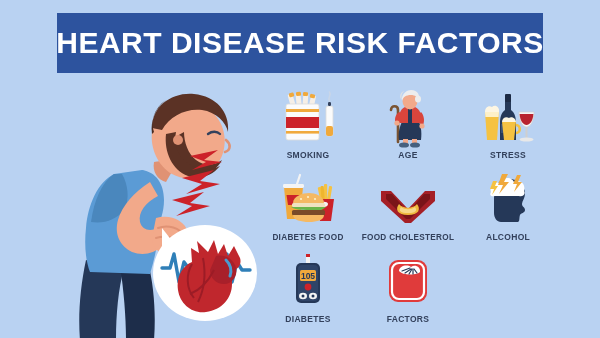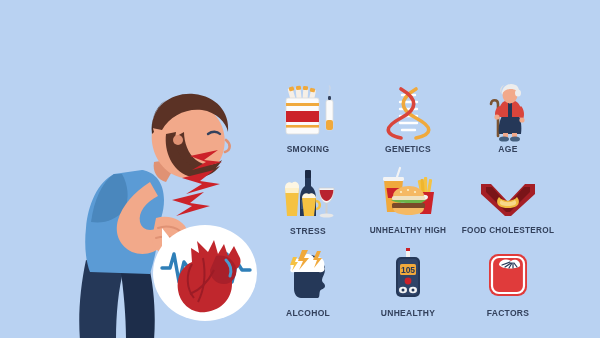--- a/index.html
+++ b/index.html
@@ -59,21 +59,21 @@
     height: 246px;
     display: grid;
     grid-template-columns: 100px 100px 100px;
     grid-template-rows: 82px 82px 82px;
   }
   .cell {
     position: relative;
     display: flex;
     flex-direction: column;
     align-items: center;
-    justify-content: flex-start;
+    justify-content: center;
   }
   .glyph {
     width: 62px;
     height: 58px;
     display: block;
   }
   .cell-label {
     margin-top: 2px;
     font-size: 8.5px;
     font-weight: bold;
@@ -83,20 +83,23 @@
     white-space: nowrap;
     font-family: "Liberation Sans", sans-serif;
   }
   .cell-label.wide { font-size: 8.2px; }
 </style>
 </head>
 <body>
 
 <div id="poster">
 
+  <div id="title-banner">
+    <div id="title-text">HEART DISEASE RISK FACTORS</div>
+  </div>
 
   <div id="person">
     <svg viewBox="0 0 210 260" width="210" height="260" xmlns="http://www.w3.org/2000/svg">
 
       <path d="M44 108 C30 130 28 152 34 172 C38 186 46 194 56 196 L62 176 C54 170 50 158 52 144 Z" fill="#4a87bd"></path>
 
       <path d="M28 182 C22 210 20 238 22 262 L58 262 C58 238 60 212 66 190 Z" fill="#253858"></path>
       <path d="M62 188 C66 214 68 240 68 262 L96 262 C98 236 96 208 90 184 Z" fill="#1d2d4a"></path>
 
       <path d="M56 96 C40 104 30 126 28 150 C26 168 28 184 32 194 L92 196 C100 170 104 140 104 120 C104 106 96 96 84 92 Z" fill="#5b9bd5"></path>
@@ -169,35 +172,20 @@
         <rect x="9" y="27" width="33" height="11" fill="#cc2229"></rect>
         <rect x="9" y="41" width="33" height="2.6" fill="#f0a93c"></rect>
         <rect x="49" y="16" width="7" height="30" rx="2" fill="#fbfbfb" stroke="#dcdcdc" stroke-width="0.8"></rect>
         <rect x="49" y="36" width="7" height="10" rx="2" fill="#f0a93c"></rect>
         <rect x="51" y="12" width="3" height="4" rx="1.2" fill="#33415c"></rect>
         <path d="M52.5 11 C50 7 55 6 52.5 2" stroke="#c9d6e8" stroke-width="1.6" fill="none" stroke-linecap="round"></path>
       </svg>
       <div class="cell-label">SMOKING</div>
     </div>
 
-    <div class="cell">
-      <svg class="glyph" viewBox="0 0 62 58">
-        <g stroke="#ffffff" stroke-width="2.4" stroke-linecap="round">
-          <line x1="25" y1="11" x2="38" y2="11"></line>
-          <line x1="23" y1="18" x2="40" y2="18"></line>
-          <line x1="23" y1="25" x2="40" y2="25"></line>
-          <line x1="23" y1="32" x2="40" y2="32"></line>
-          <line x1="23" y1="39" x2="40" y2="39"></line>
-          <line x1="25" y1="46" x2="38" y2="46"></line>
-        </g>
-        <path d="M39 5 C22 15 22 25 39 34 C56 43 56 50 39 54" fill="none" stroke="#f0a93c" stroke-width="3.6" stroke-linecap="round"></path>
-        <path d="M24 5 C41 15 41 25 24 34 C7 43 7 50 24 54" fill="none" stroke="#d9453c" stroke-width="3.6" stroke-linecap="round"></path>
-      </svg>
-      <div class="cell-label">GENETICS</div>
-    </div>
 
     <div class="cell">
       <svg class="glyph" viewBox="0 0 62 58">
 
         <path d="M14 20 C14 15 21 15 21 20 L21 52" stroke="#7a5433" stroke-width="2.6" fill="none" stroke-linecap="round"></path>
 
         <path d="M27 28 C22 36 21 44 22 50 L44 50 C45 42 44 34 40 28 Z" fill="#253858"></path>
 
         <path d="M28 17 C23 19 21 26 22 33 L44 33 C45 25 43 19 38 17 Z" fill="#d9453c"></path>
         <path d="M31 17 L31 33 L35 33 L35 17 Z" fill="#253858"></path>
@@ -262,21 +250,21 @@
 
         <path d="M16 30 C16 23 26 20 32 20 C38 20 47 23 47 30 Z" fill="#f5b963"></path>
         <circle cx="24" cy="26" r="1.1" fill="#fdf0c9"></circle>
         <circle cx="31" cy="24" r="1.1" fill="#fdf0c9"></circle>
         <circle cx="38" cy="26" r="1.1" fill="#fdf0c9"></circle>
         <rect x="15" y="30" width="33" height="4" rx="1.6" fill="#f0e2c0"></rect>
         <path d="M14 34 C20 38 28 36 34 38 C40 40 45 37 49 34 Z" fill="#6cb54a"></path>
         <rect x="15" y="37" width="33" height="5.4" rx="1.6" fill="#7a4a29"></rect>
         <path d="M16 42 C16 47 24 49 32 49 C40 49 47 47 47 42 Z" fill="#f5b963"></path>
       </svg>
-      <div class="cell-label wide">UNHEALTHY HIGH</div>
+      <div class="cell-label wide">DIABETES FOOD</div>
     </div>
 
     <div class="cell">
       <svg class="glyph" viewBox="0 0 62 58">
         <path d="M4 18 L14 18 L31 36 L48 18 L58 18 L58 28 L34 50 L28 50 L4 28 Z" fill="#a51f26"></path>
         <path d="M9 21 L15 21 L31 39 L47 21 L53 21 L53 26 L33 46 L29 46 L9 26 Z" fill="#7a1418"></path>
         <path d="M22 31 C26 36 36 36 40 31 C44 36 42 42 31 42 C20 42 18 36 22 31 Z" fill="#f0b93f"></path>
         <path d="M24 34 C28 37 34 37 38 34 C41 38 38 40 31 40 C24 40 21 38 24 34 Z" fill="#f7d88a"></path>
       </svg>
       <div class="cell-label wide">FOOD CHOLESTEROL</div>
@@ -308,21 +296,21 @@
         <rect x="23" y="16" width="16" height="11" rx="1.6" fill="#f0a93c"></rect>
         <text x="31" y="25" font-family="Liberation Sans, sans-serif" font-size="8.5" font-weight="bold" fill="#253858" text-anchor="middle">105</text>
 
         <circle cx="31" cy="33" r="3.4" fill="#cc2229"></circle>
 
         <ellipse cx="26" cy="42" rx="4" ry="3.2" fill="#f4f4f4"></ellipse>
         <ellipse cx="36" cy="42" rx="4" ry="3.2" fill="#f4f4f4"></ellipse>
         <circle cx="26" cy="42" r="1.5" fill="#253858"></circle>
         <circle cx="36" cy="42" r="1.5" fill="#253858"></circle>
       </svg>
-      <div class="cell-label">UNHEALTHY</div>
+      <div class="cell-label">DIABETES</div>
     </div>
 
     <div class="cell">
       <svg class="glyph" viewBox="0 0 62 58">
         <rect x="12" y="6" width="38" height="42" rx="9" fill="#e03b3b"></rect>
         <rect x="15" y="9" width="32" height="36" rx="7" fill="none" stroke="#ffffff" stroke-width="2.2"></rect>
         <path d="M22 17 C22 12 30 10 34 13 C38 10 44 13 43 18 C41 21 26 22 22 17 Z" fill="#ffffff"></path>
         <path d="M25 17 L33 14" stroke="#253858" stroke-width="1.2" stroke-linecap="round"></path>
         <path d="M28 19 L34 15" stroke="#253858" stroke-width="1.2" stroke-linecap="round"></path>
         <path d="M32 20 L35 15" stroke="#253858" stroke-width="1.2" stroke-linecap="round"></path>

